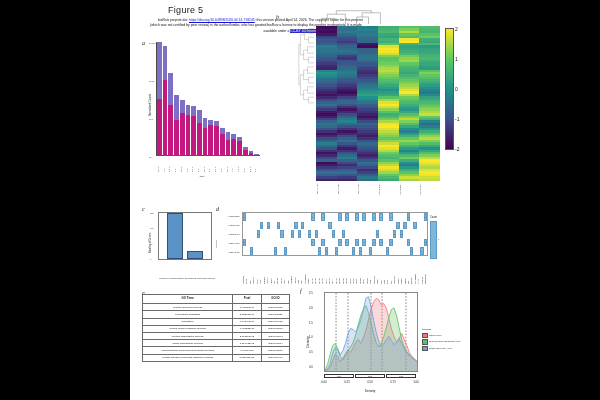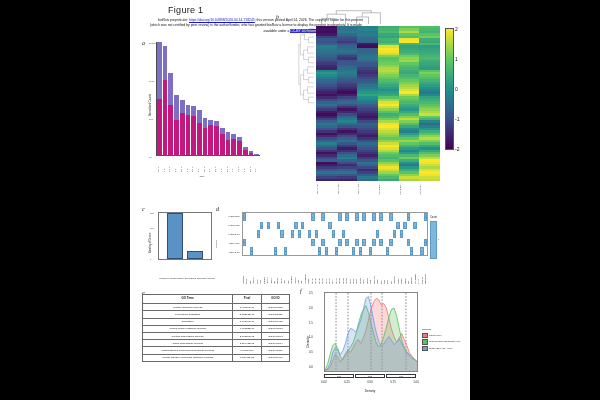--- a/index.html
+++ b/index.html
@@ -107,21 +107,21 @@
   .f-swatch{width:3.5px;height:3.5px;border:.3px solid #555;}
   .f-brackets{position:absolute;left:28px;width:92px;bottom:20px;height:4px;display:flex;gap:1px;}
   .f-brk{flex:1 1 0;border:.4px solid #333;font-size:1.8px;text-align:center;color:#222;line-height:3.5px;}
 </style>
 </head>
 <body>
 
 <div class="stage">
 <div class="page">
 
-  <div class="fig-title">Figure 1</div>
+  <div class="fig-title">Figure 5</div>
 
   <div class="banner">
     <div class="r1"><span>bioRxiv preprint doi: </span><a href="#">https://doi.org/10.64898/2026.04.14.718245</a><span>; this version posted April 14, 2026. The copyright holder for this preprint</span></div>
     <div class="r2"><span>(which was not certified by peer review) is the author/funder, who has granted bioRxiv a license to display the preprint in perpetuity. It is made</span></div>
     <div class="r3"><span>available under a</span> <a href="#" class="hl">CC-BY 4.0 International license</a><span>.</span></div>
   </div>
 
   <div class="pl" style="left:12px;top:40px;">a</div>
   <div id="panel-a">
     <div class="a-ylab">Normalized Counts</div>

